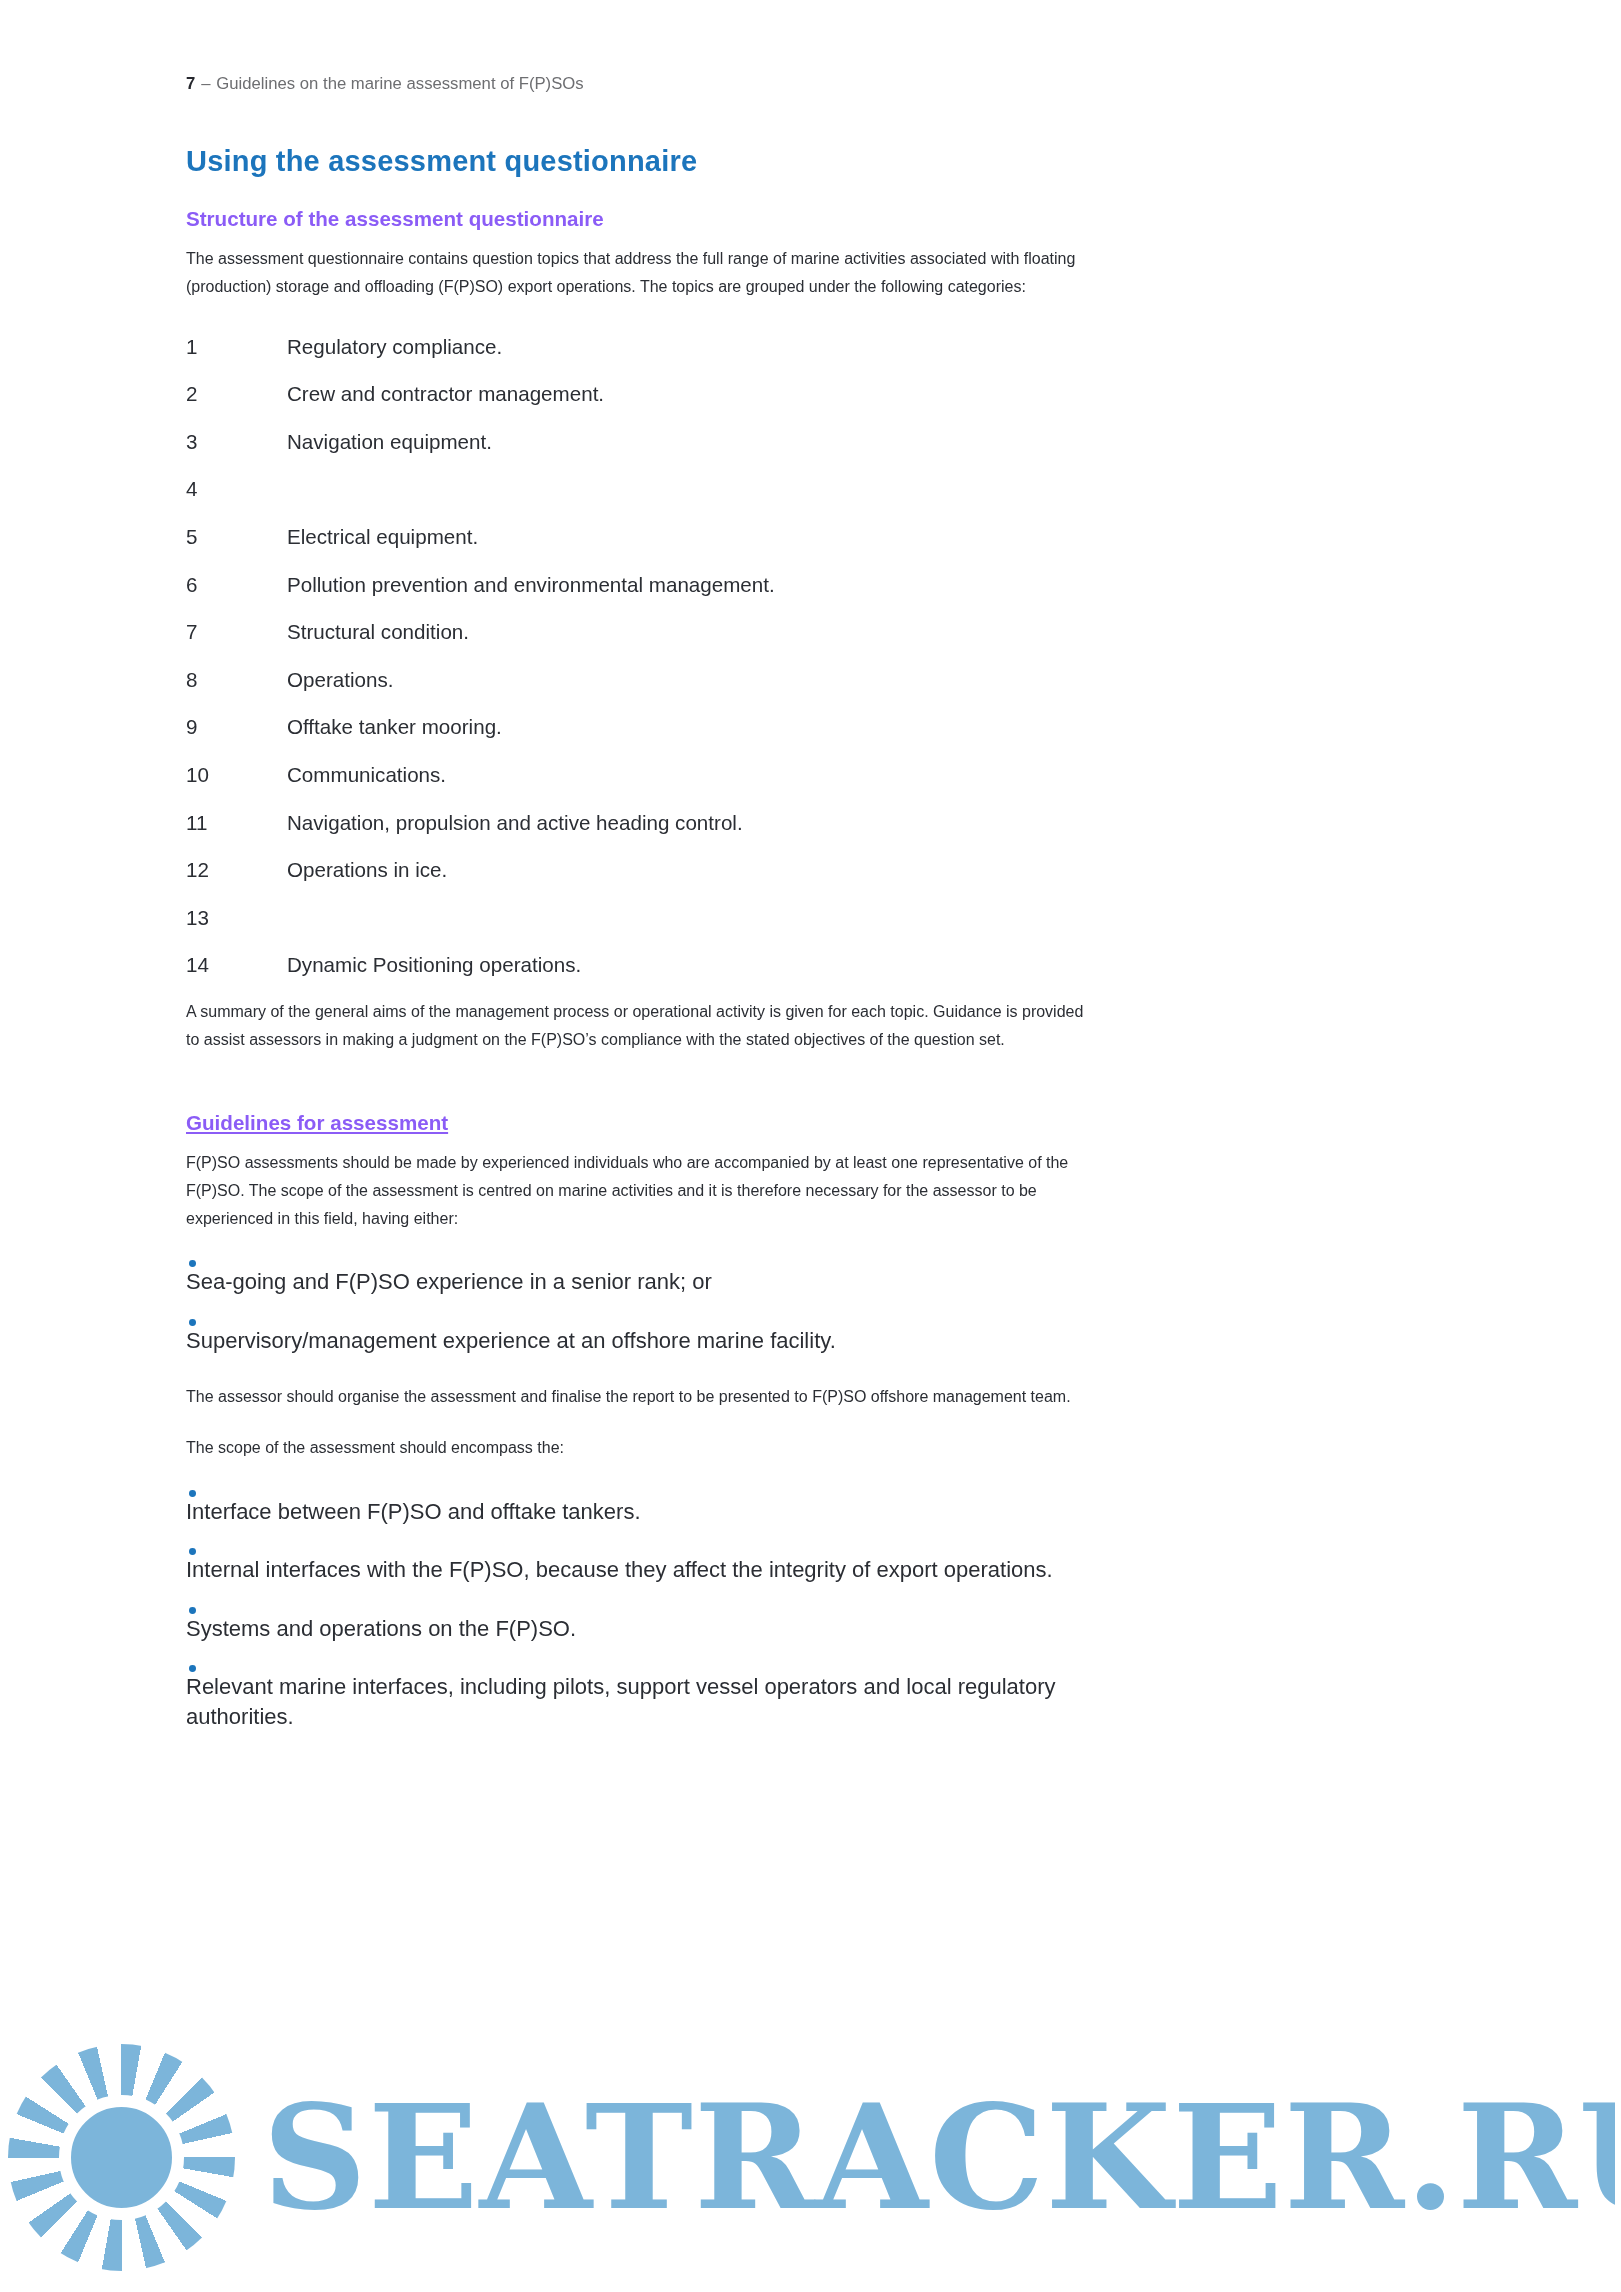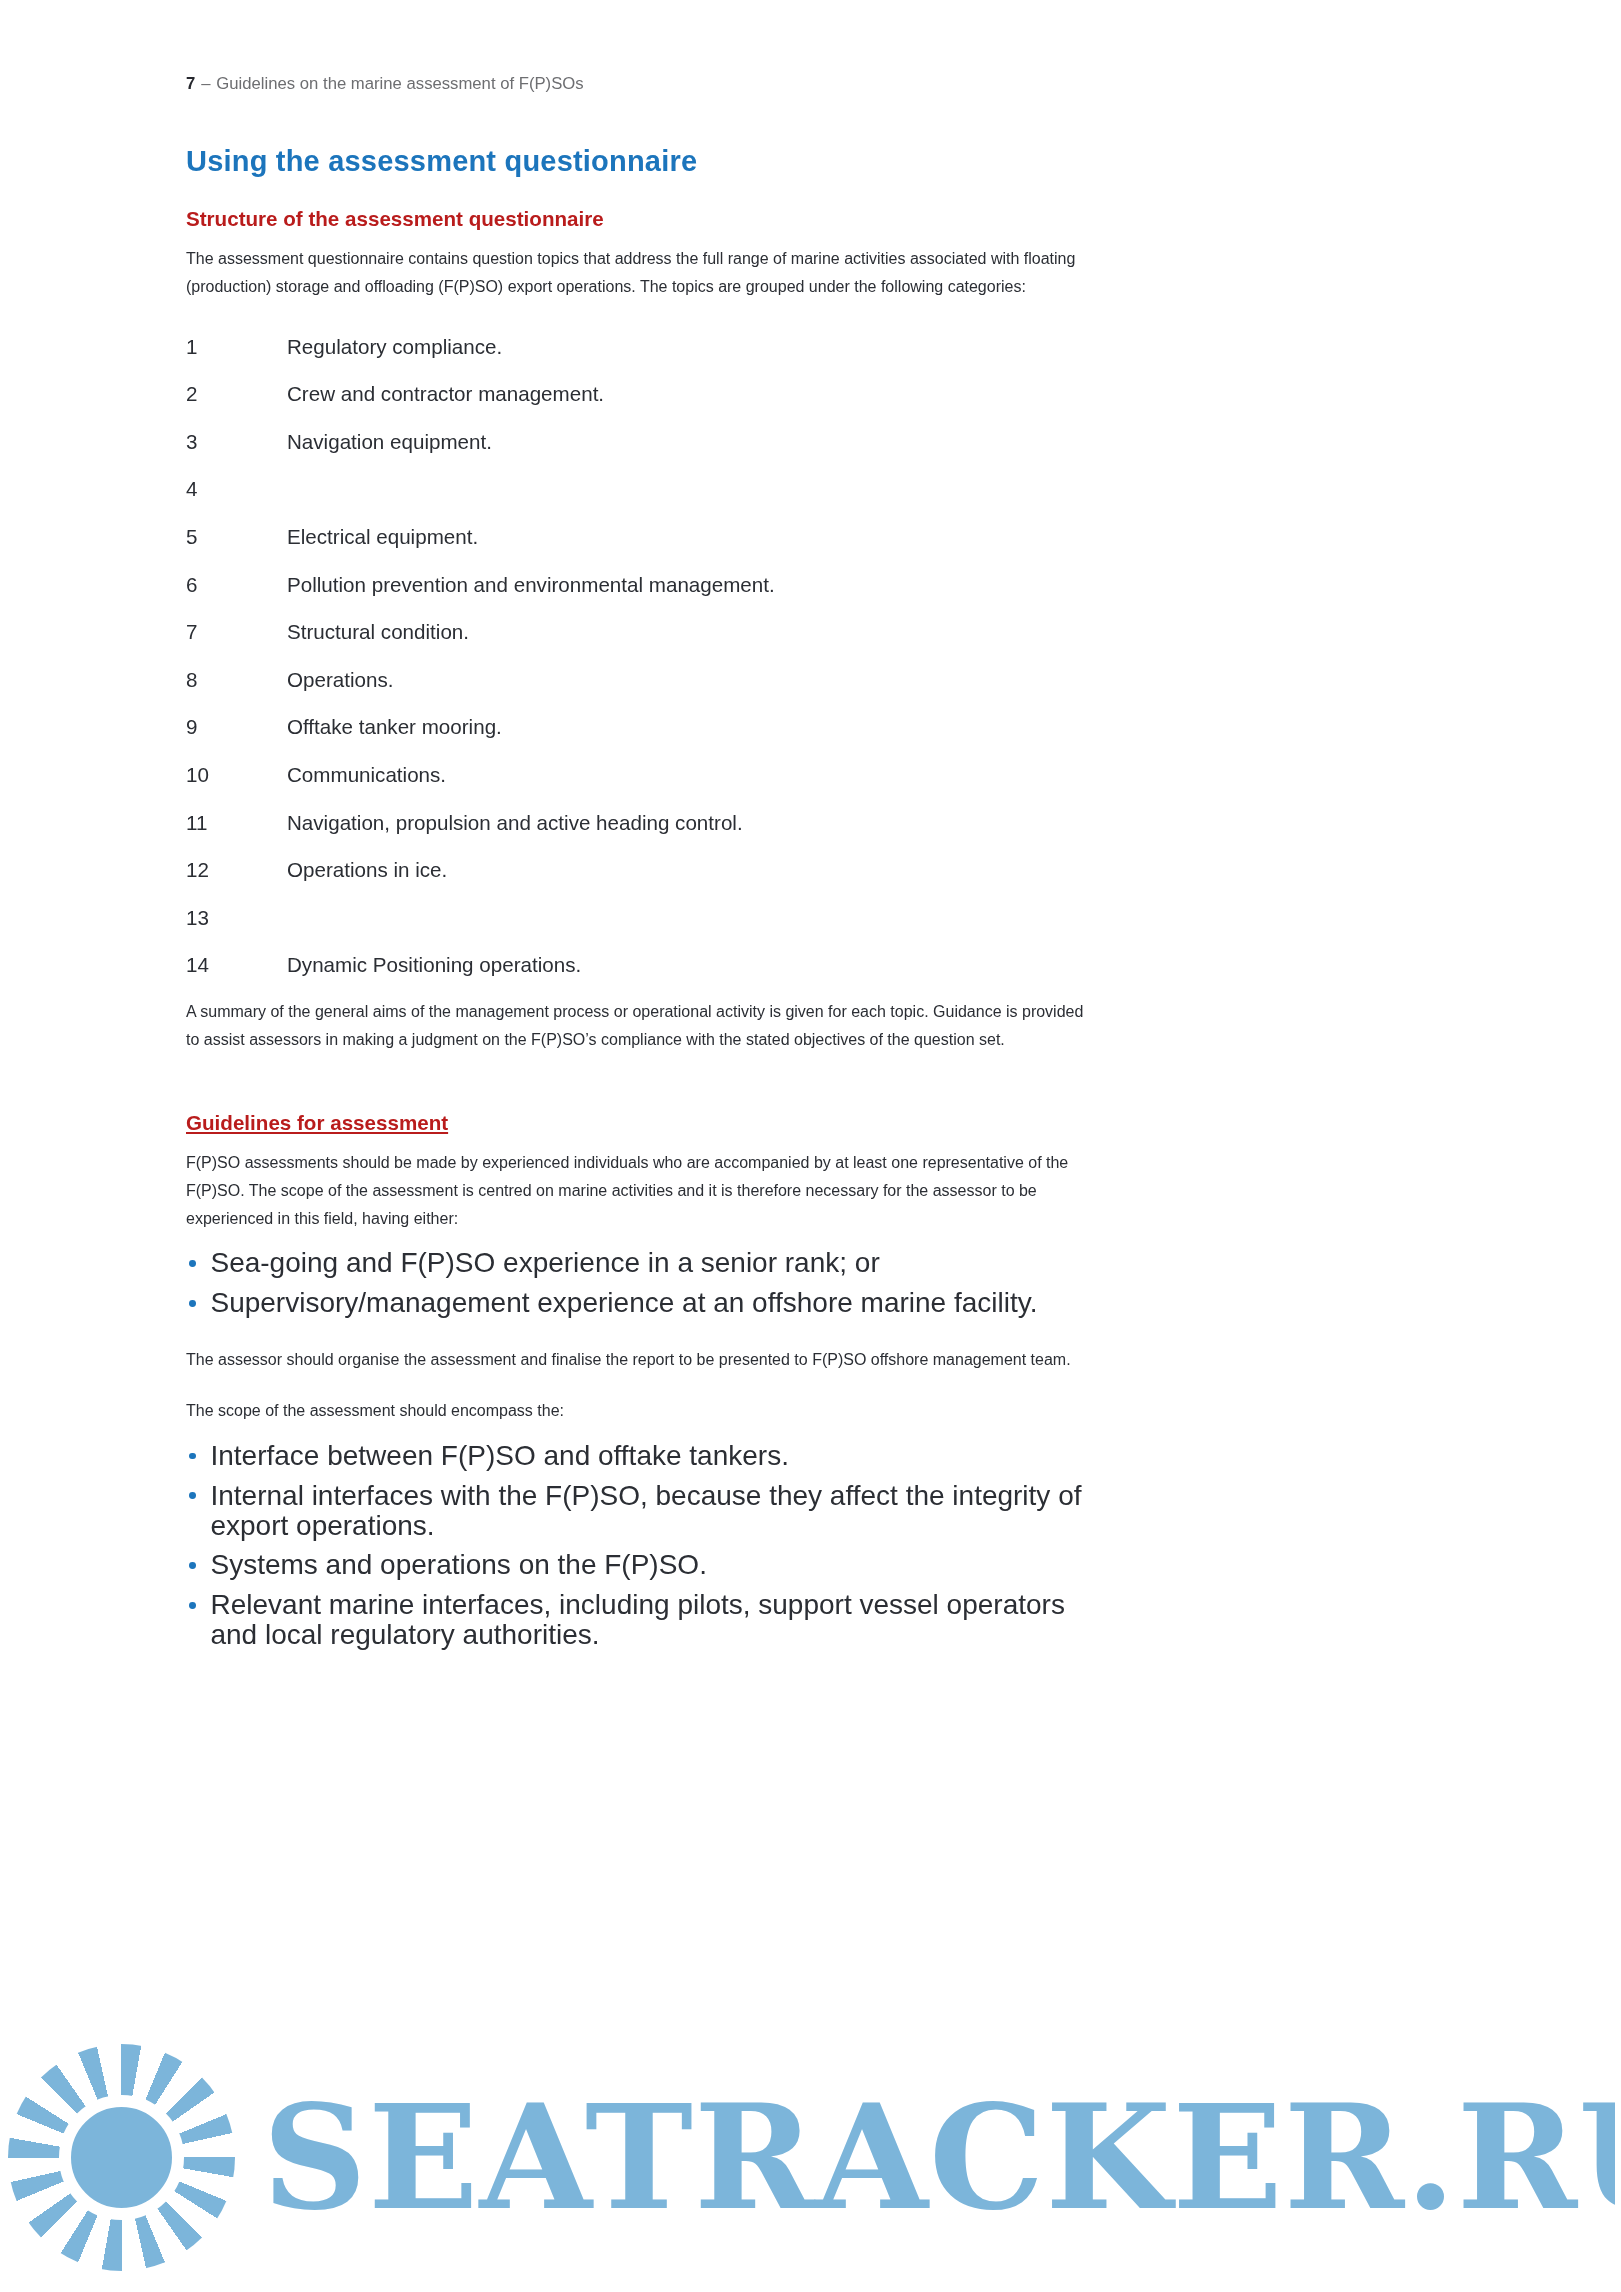--- a/index.html
+++ b/index.html
@@ -13,34 +13,34 @@
 
   .doc-header { font-size:16.7px; color:#6d6e71; margin-bottom:51px; }
   .doc-header .pnum { color:#26282e; font-weight:bold; }
   .doc-header .sep { color:#6d6e71; margin:0 5.9px; }
 
   h1.main-heading {
     color:#1c75bc; font-size:29px; font-weight:bold;
     margin-bottom:29px; letter-spacing:0.2px;
   }
   h2.sub-heading {
-    color:#b91c1c; font-size:20.6px; font-weight:bold; margin-bottom:13.7px;
+    color:#8b5cf6; font-size:20.6px; font-weight:bold; margin-bottom:13.7px;
   }
   h2.mt-lg { margin-top:57px;text-decoration:underline; }
 
   p.body-text { font-size:16px; line-height:28px; margin-bottom:23.5px; }
   p.tight { margin-bottom:15.7px; }
 
   .topics { margin:31px 0 9.8px 0; }
   .topic-row { display:flex; font-size:20.6px; line-height:30px; margin-bottom:17.6px; }
   .topic-row .tnum { width:101px; flex:none; }
   .topic-row .ttext { flex:1; }
 
   .bullets { margin:0 0 27.4px 0; }
-  .bullet { display:flex; font-size:28px; line-height:30px; margin-bottom:9.8px; }
+  .bullet { display:flex; font-size:22px; line-height:30px; margin-bottom:9.8px;flex-direction:column; }
   .bullet .dot {
     width:6.9px; height:6.9px; border-radius:50%; background:#1c75bc;
     flex:none; margin:11.8px 14.7px 0 2.9px;
   }
   .bullet .btext { flex:1; }
 
   .watermark {
     position:absolute; left:7.8px; bottom:21.6px; width:1607px;
     display:flex; align-items:center; overflow:hidden;
   }

